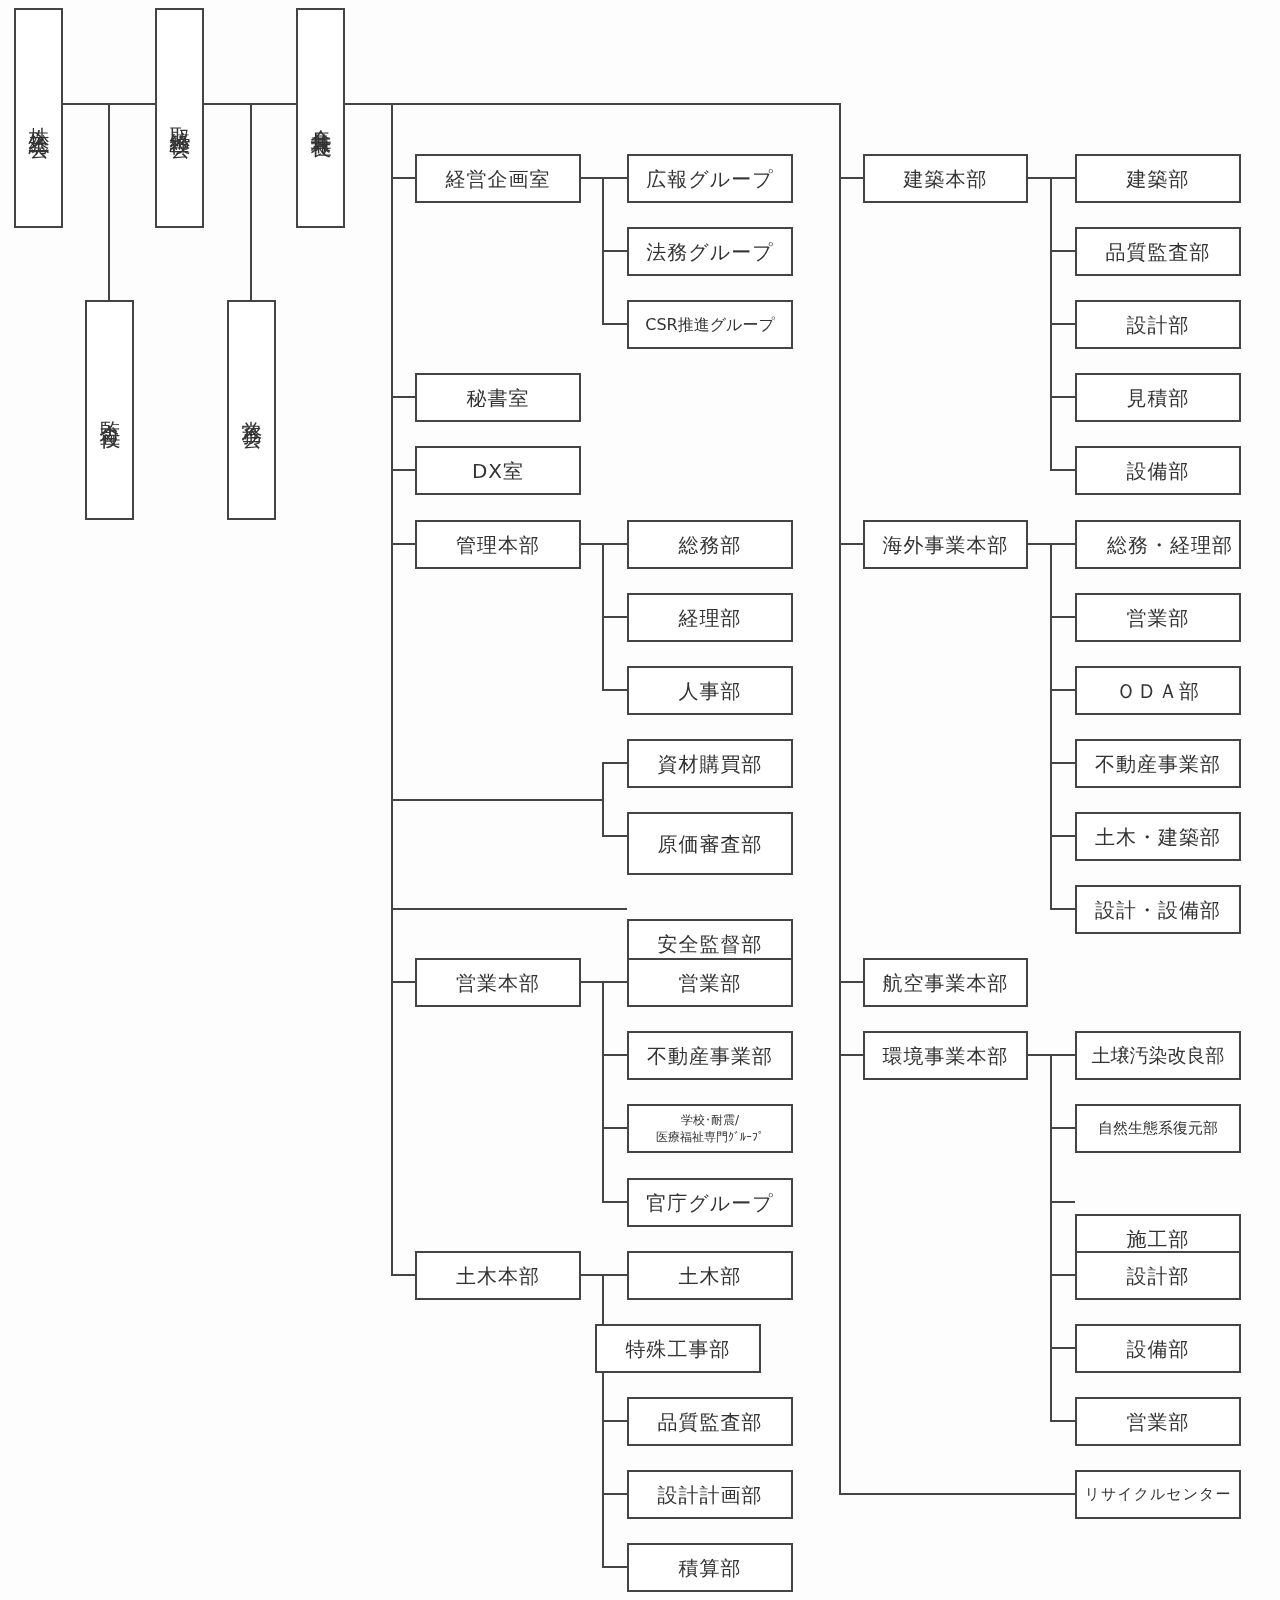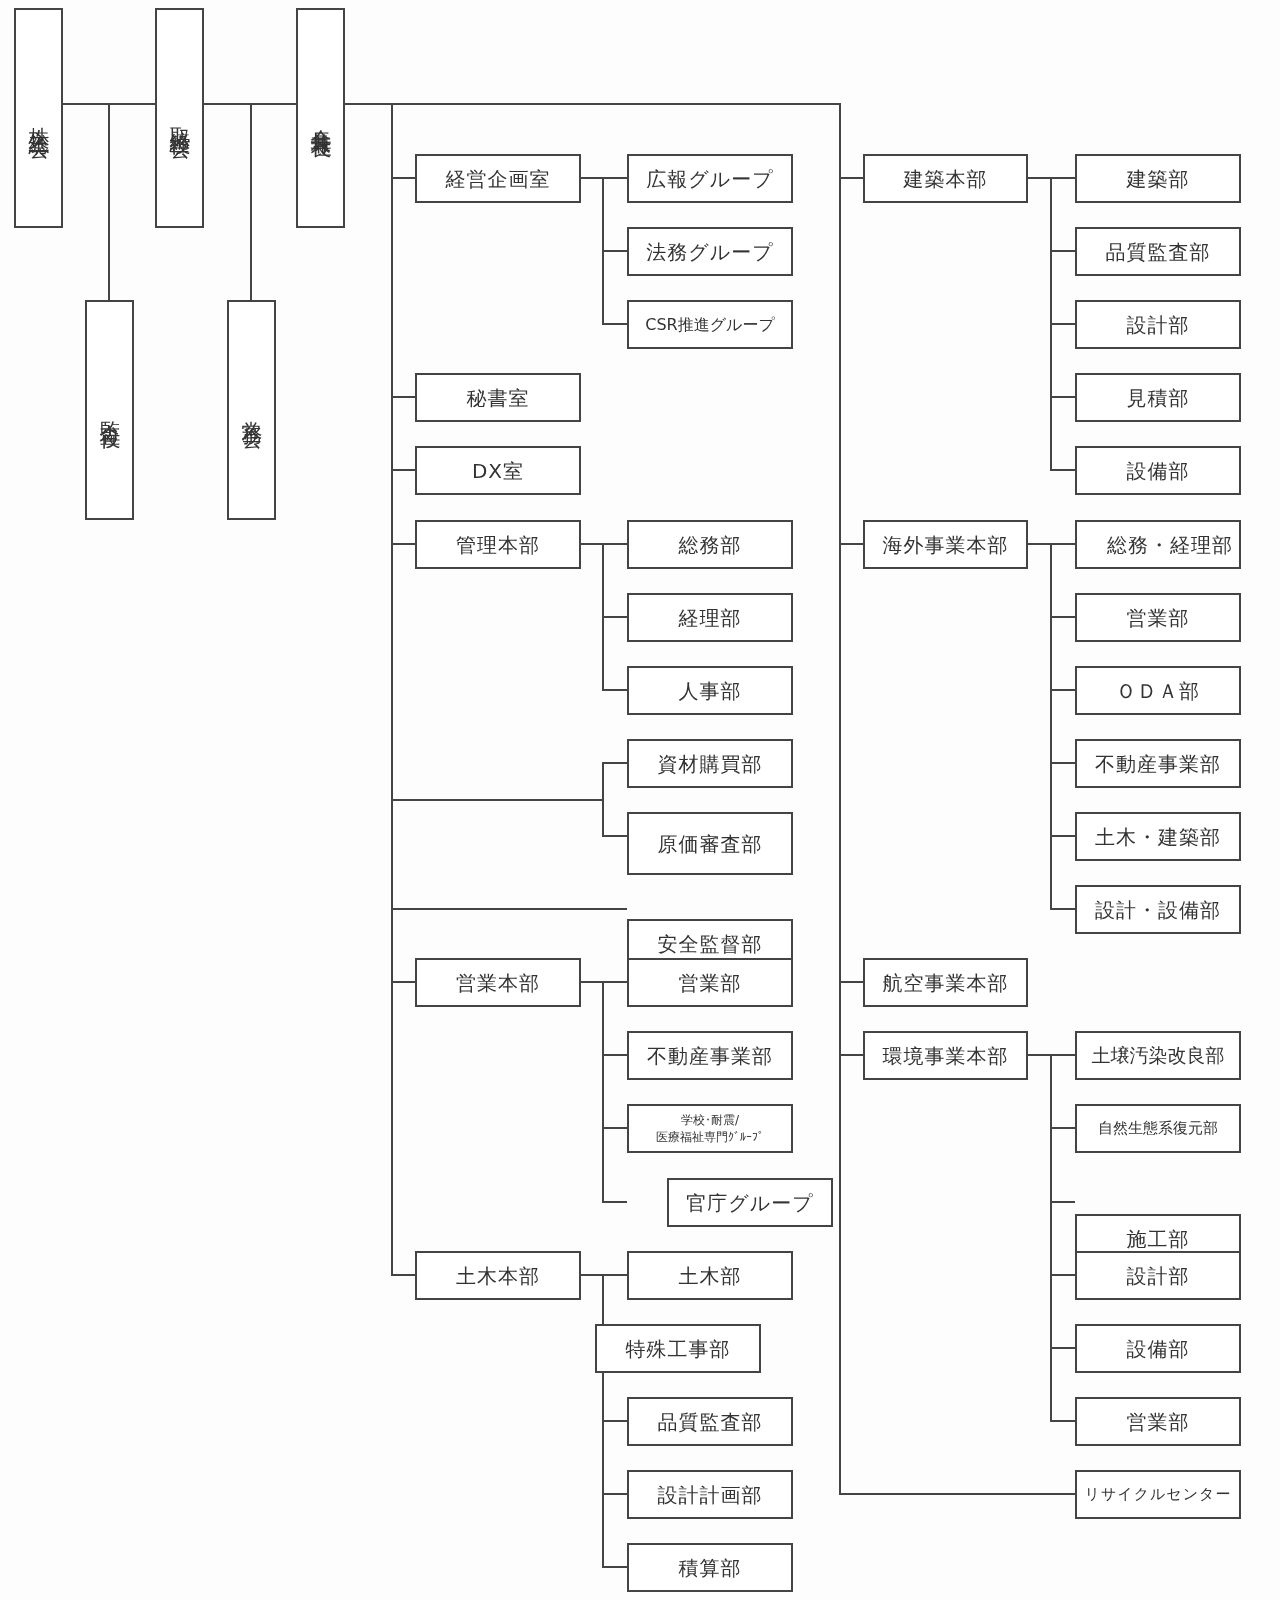--- a/index.html
+++ b/index.html
@@ -163,21 +163,21 @@
 <div class="box" style="left:627px;top:958px;width:166px;height:49px;">
     <span>営業部</span>
   </div>
 <div class="box" style="left:627px;top:1031px;width:166px;height:49px;">
     <span>不動産事業部</span>
   </div>
 <div class="box tiny" style="left:627px;top:1104px;width:166px;height:49px;">
   <span>学校･耐震/</span>
   <span>医療福祉専門ｸﾞﾙｰﾌﾟ</span>
 </div>
-<div class="box" style="left:627px;top:1178px;width:166px;height:49px;margin-left:40px;">
+<div class="box" style="left:627px;top:1178px;width:166px;height:49px;">
     <span>官庁グループ</span>
   </div>
 
 <div class="box" style="left:627px;top:1251px;width:166px;height:49px;">
     <span>土木部</span>
   </div>
 <div class="box" style="left:595px;top:1324px;width:166px;height:49px;">
     <span>特殊工事部</span>
   </div>
 <div class="box" style="left:627px;top:1397px;width:166px;height:49px;">

